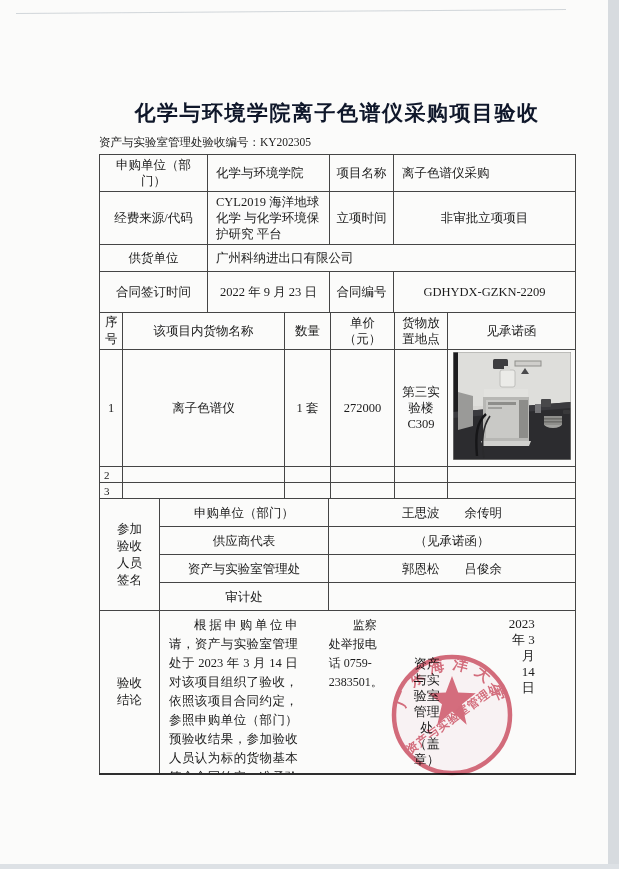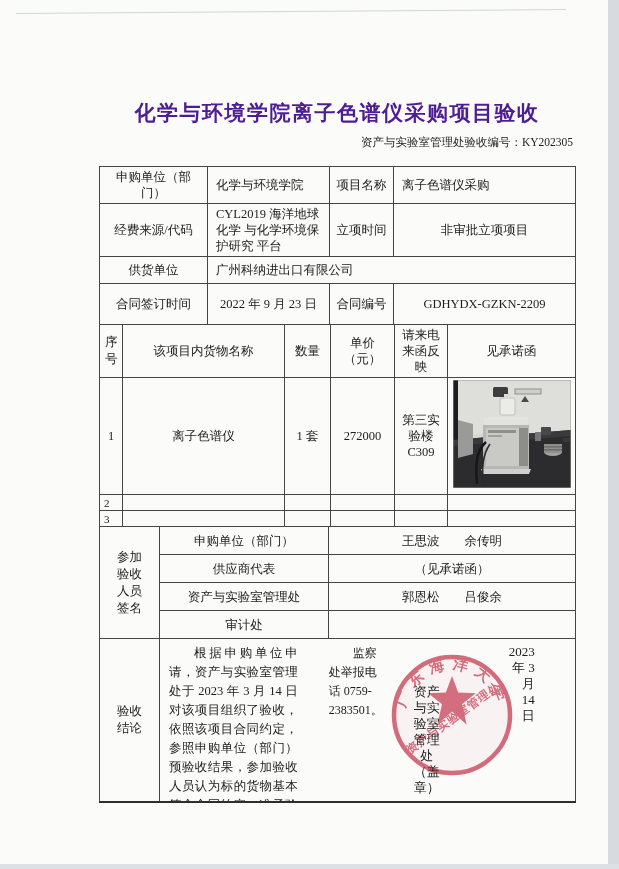--- a/index.html
+++ b/index.html
@@ -20,25 +20,25 @@
     background:#d7dbdf;
   }
   .scan-bottom-strip {
     position:absolute; bottom:0; left:0; width:619px; height:5px;
     background:#dde1e5;
   }
   .content { position:absolute; left:99px; top:97px; width:476px; }
   .title {
     font-family:"Liberation Sans","DejaVu Sans",sans-serif;
     font-weight:bold; font-size:21px; line-height:31px;
-    letter-spacing:1.5px; text-align:center; color:#4c1d95;
+    letter-spacing:1.5px; text-align:center; color:#0f172a;
   }
   .code-line {
-    text-align:right; font-size:11.5px; color:#222;
-    margin-top:7px; margin-bottom:16px; padding-right:2px;
+    font-size:11.5px; color:#222;
+    margin-top:7px; margin-bottom:4px; padding-right:2px;
   }
   table { border-collapse:collapse; width:476px; table-layout:fixed; }
   .tbl + .tbl { margin-top:-1px; }
   td {
     border:1px solid #454545; font-size:12.5px; line-height:16px;
     text-align:center; vertical-align:middle; padding:2px 4px; overflow:hidden;
   }
   .left  { text-align:left; padding-left:8px; }
   .r-info1 { height:25px; } .r-info2 { height:49px; }
   .r-info3 { height:27px; } .r-info4 { height:41px; }
@@ -117,21 +117,21 @@
         <col style="width:64px">
         <col style="width:53px">
         <col style="width:128px">
       </colgroup>
     <tbody>
         <tr class="r-ghead">
       <td class="vlabel" style="padding:0 5px">序号</td>
       <td>该项目内货物名称</td>
       <td>数量</td>
       <td>单价（元）</td>
-      <td style="padding:2px 6px">请来电来函反映</td>
+      <td style="padding:2px 6px">货物放置地点</td>
       <td>见承诺函</td>
     </tr>
     <tr class="r-grow1">
       <td>1</td>
       <td>离子色谱仪</td>
       <td>1 套</td>
       <td>272000</td>
       <td style="padding:2px 6px">第三实 验楼 C309</td>
       <td class="photo-cell">
         

